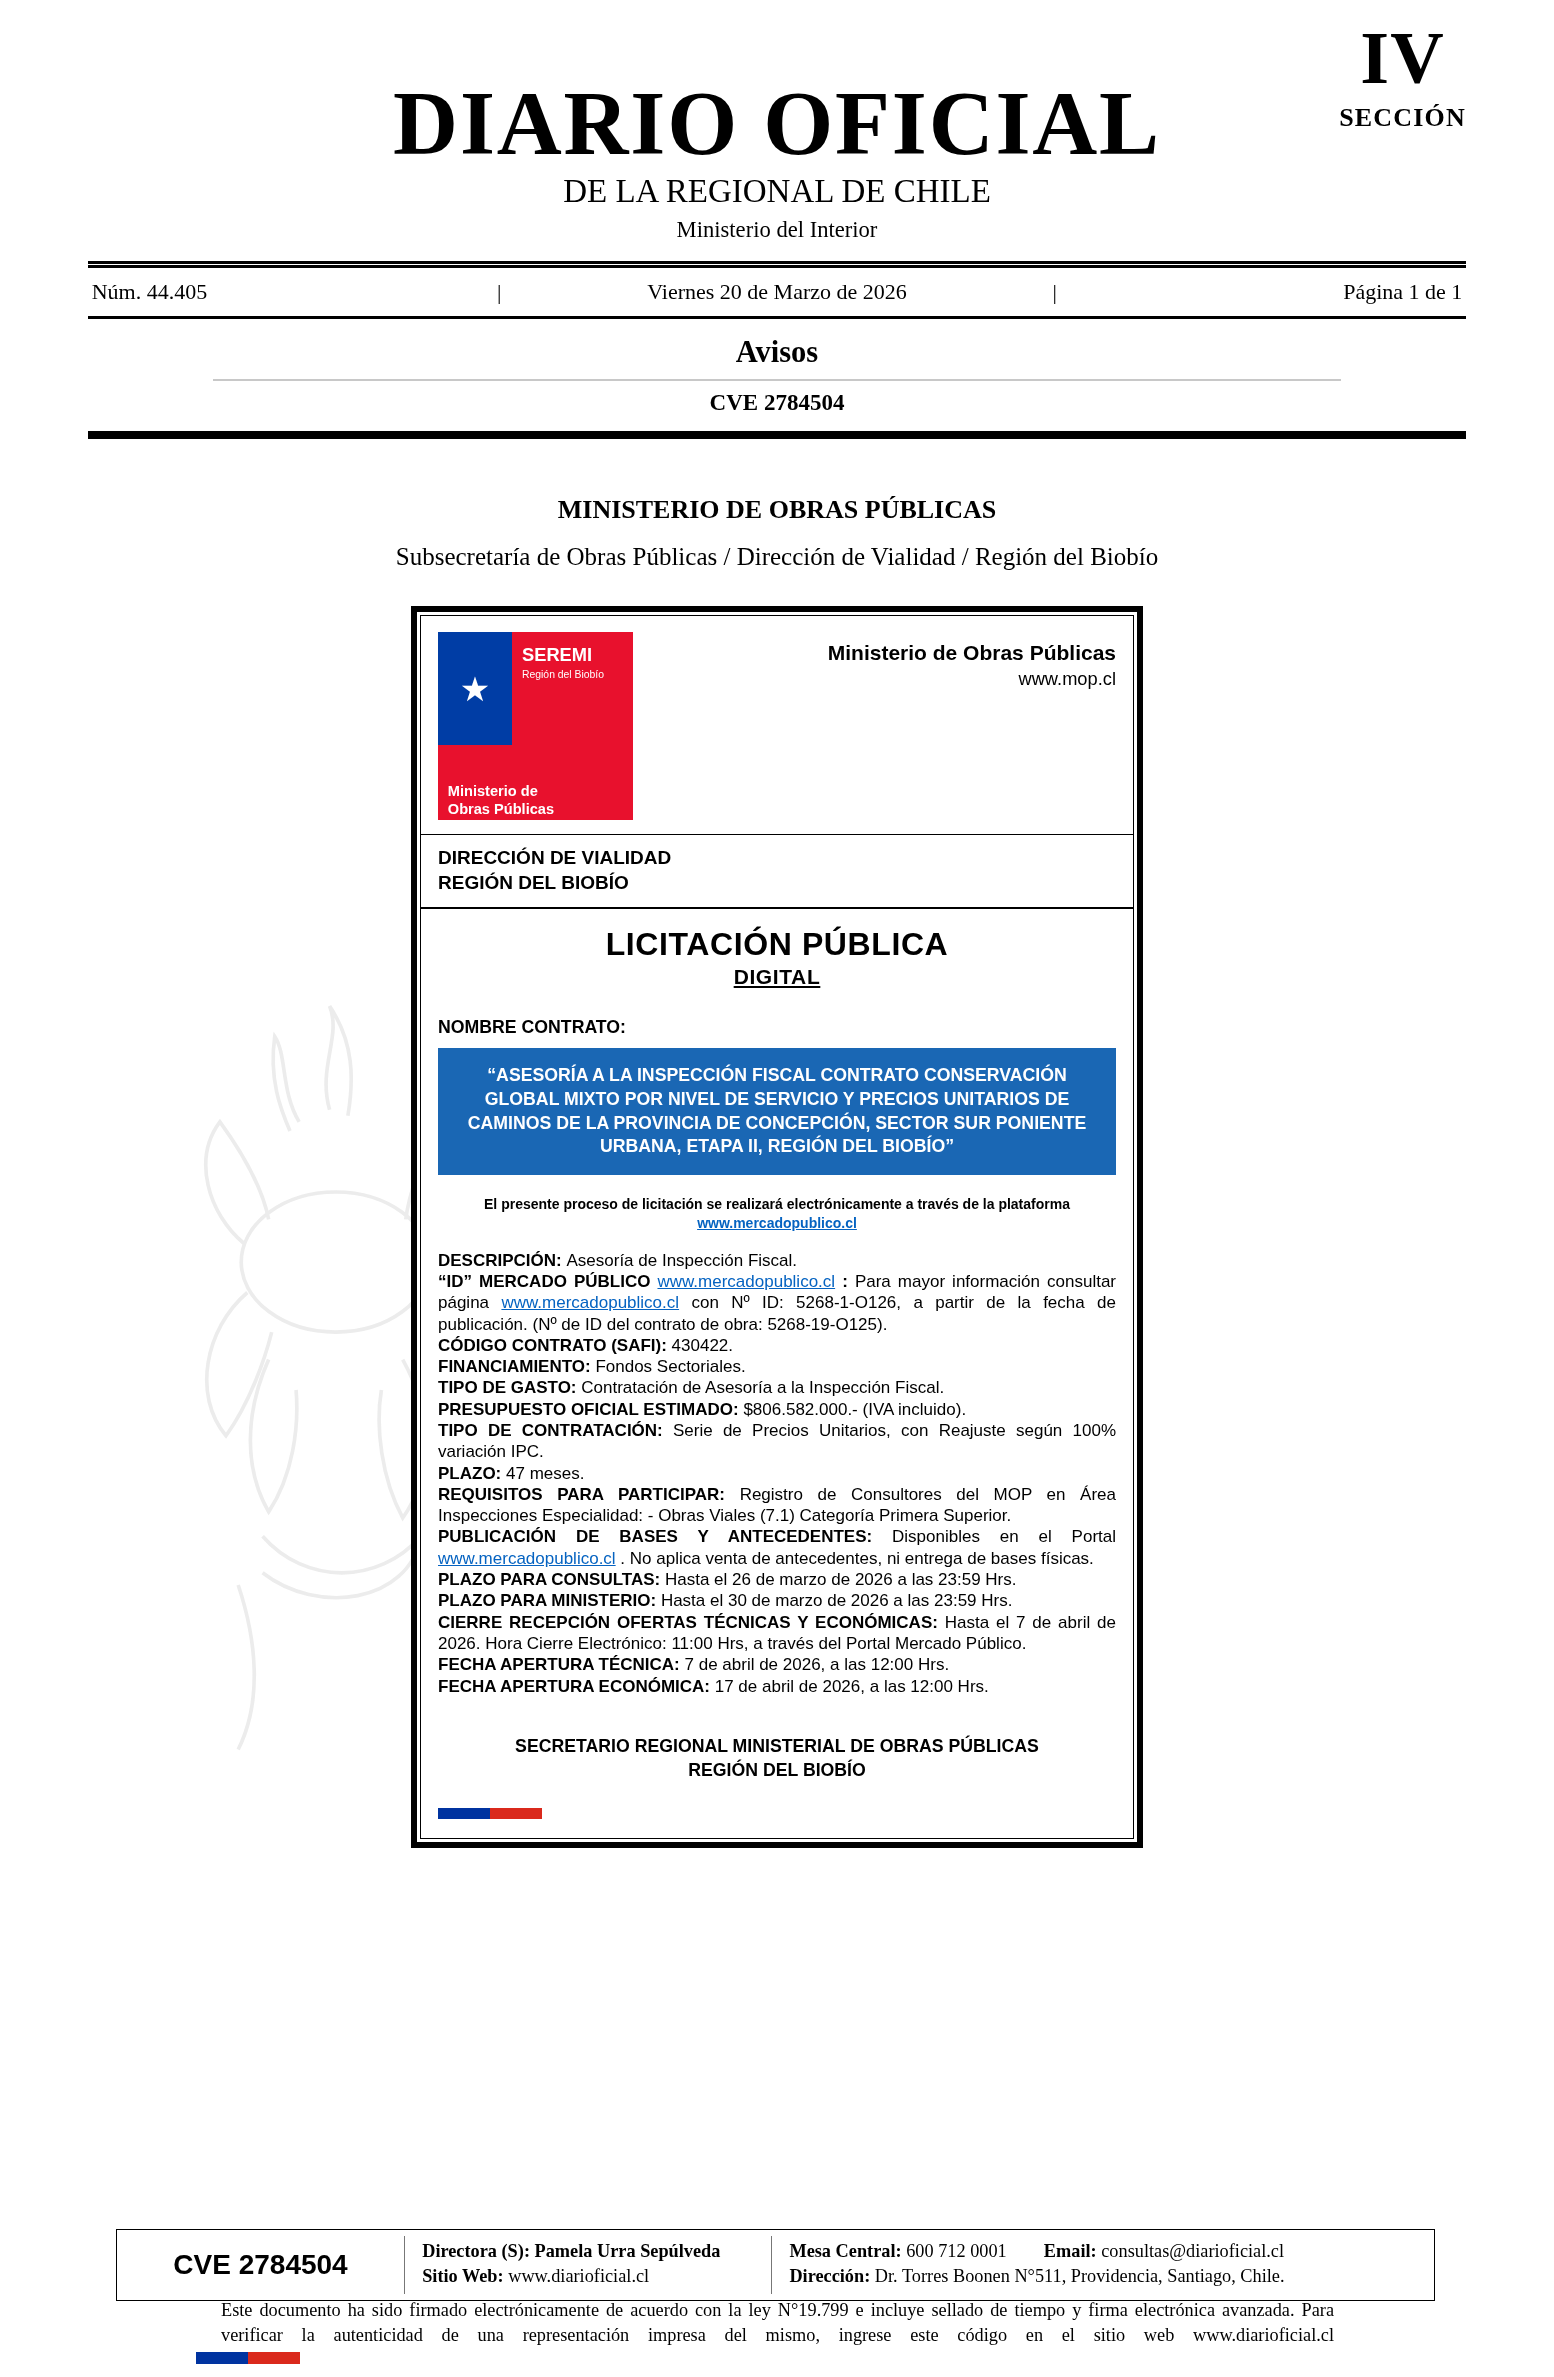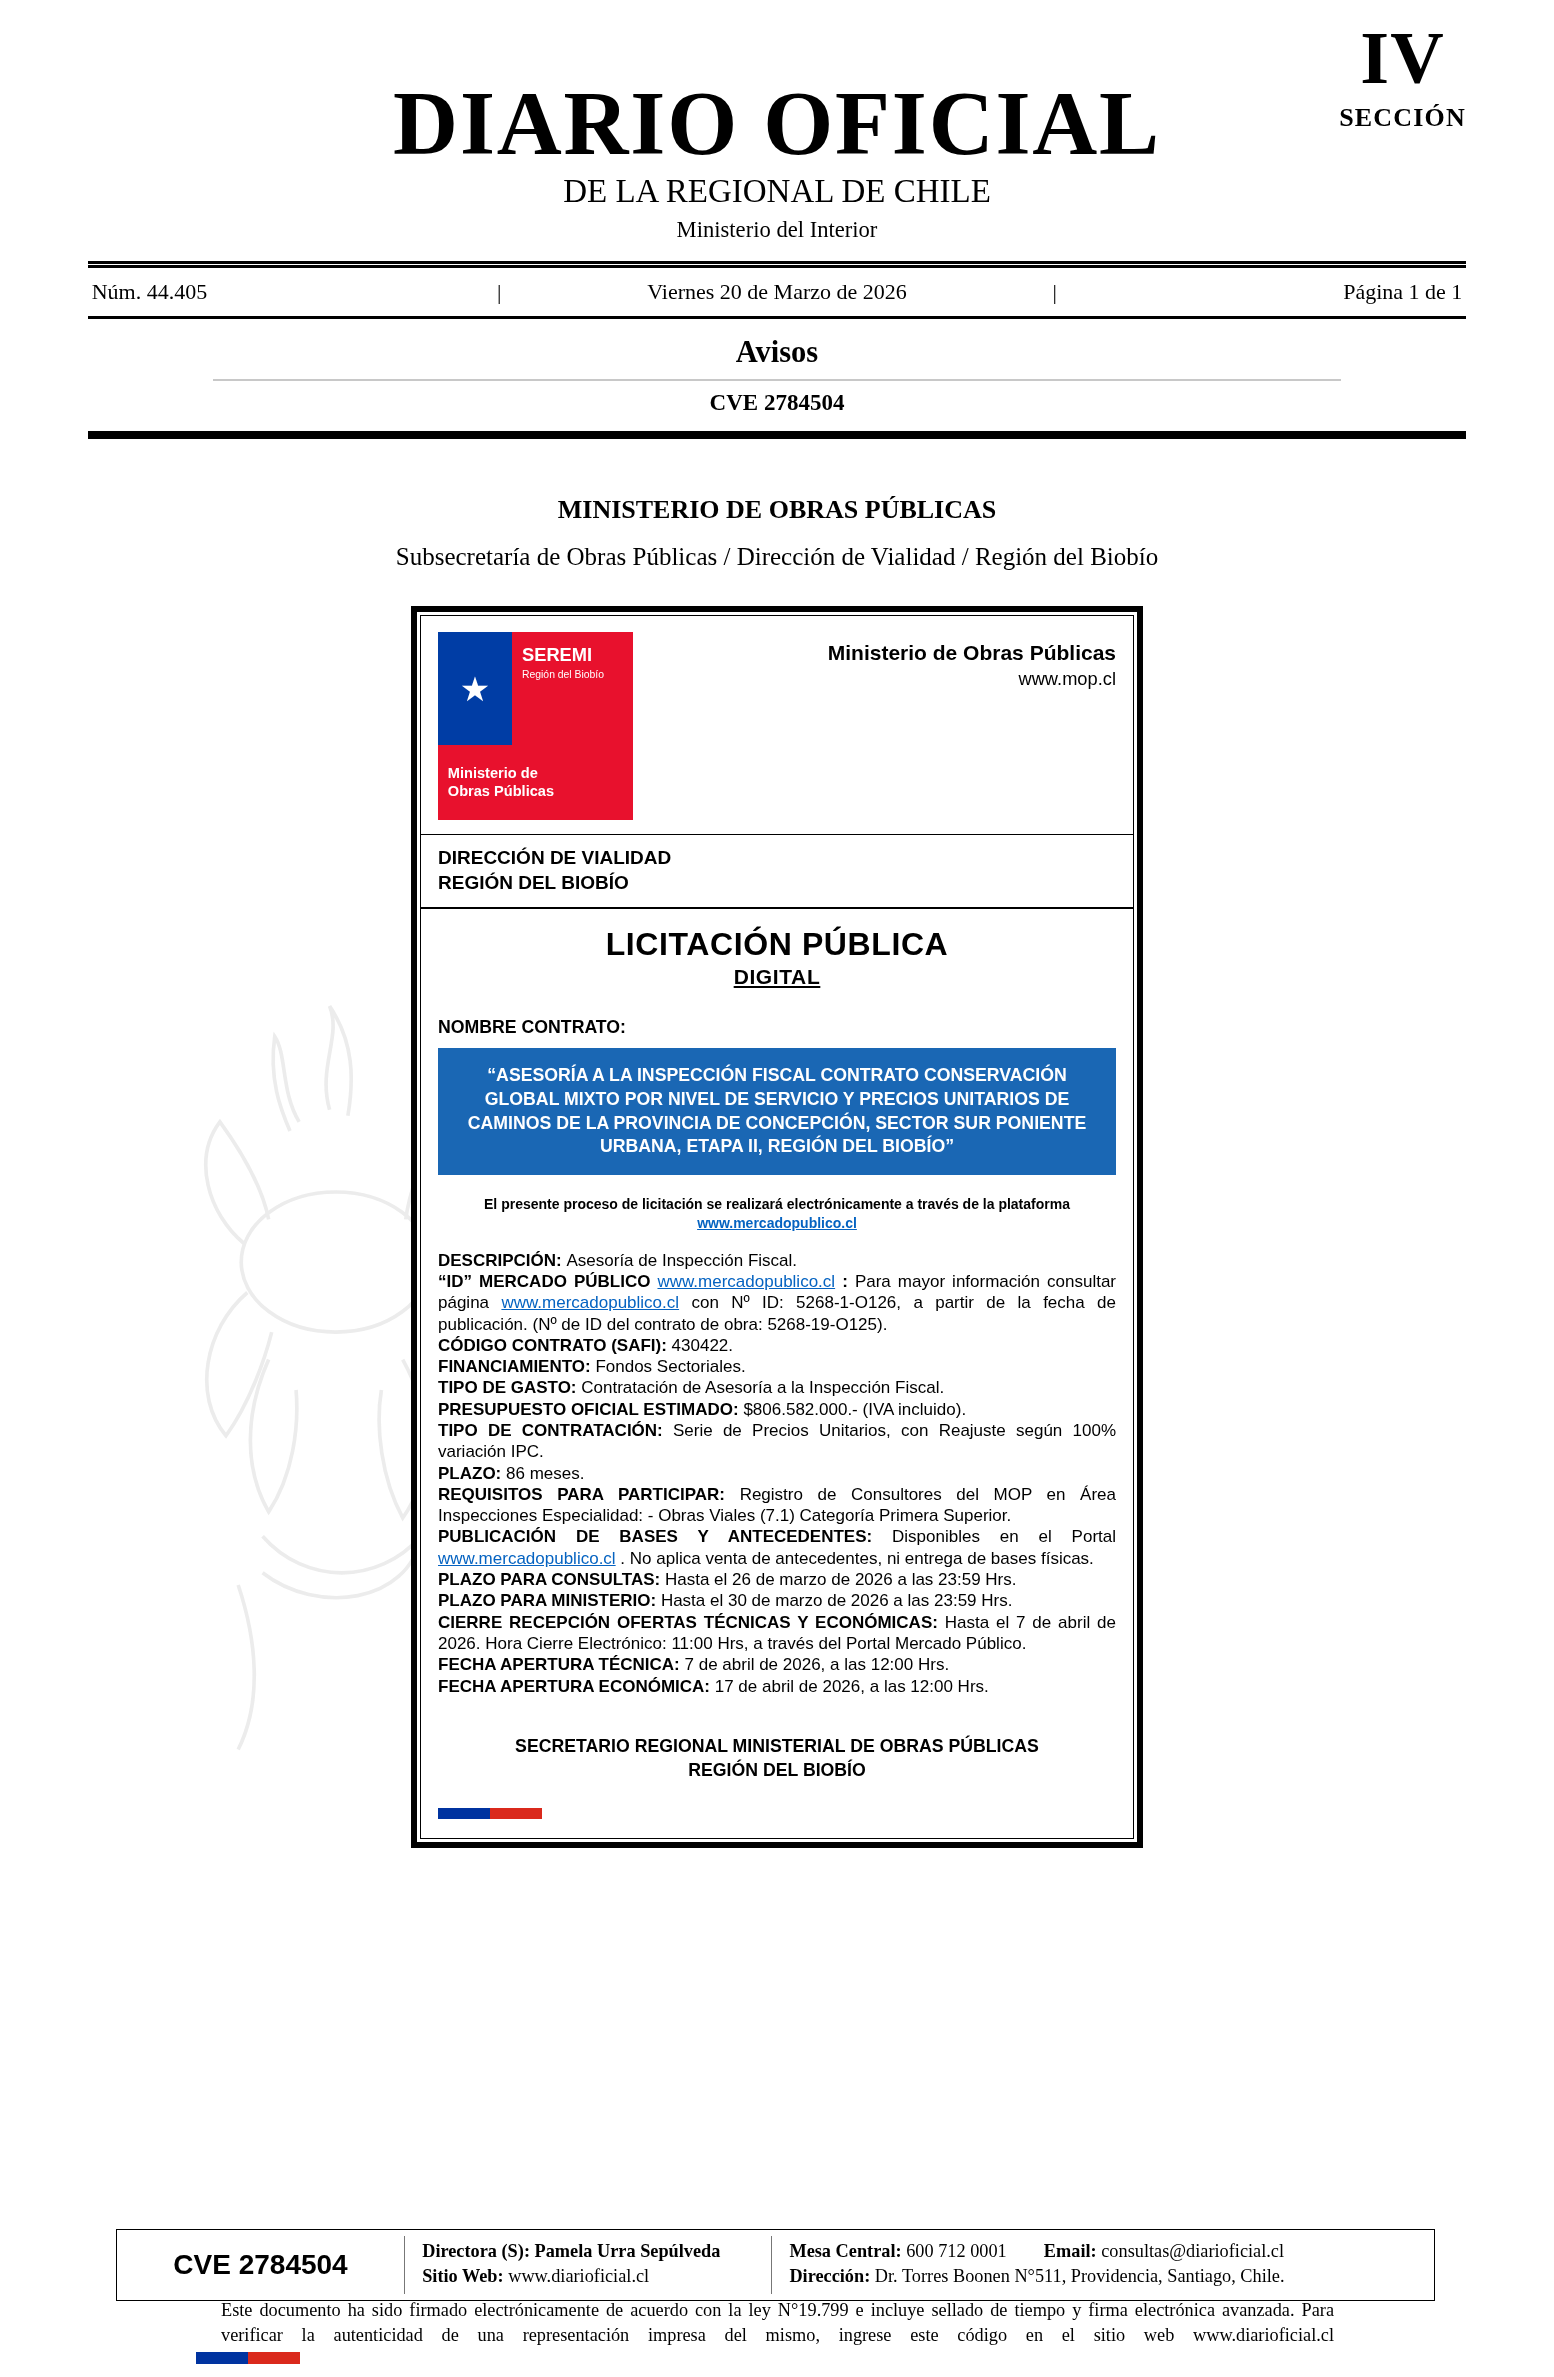--- a/index.html
+++ b/index.html
@@ -50,21 +50,21 @@
   .ad-inner { border: 1.8px solid #000; padding: 16px 17px 18.3px; background:#fff; }
   .ad-inner, .ad-inner * { font-family: "Liberation Sans", sans-serif; }
 
   .logo-row { display: flex; justify-content: space-between; align-items: flex-start; }
   .mop-logo { position: relative; width: 195px; height: 188px; background: var(--logo-red, #e8112d); flex: 0 0 auto; }
   .mop-logo-blue { position: absolute; left: 0; top: 0; width: 74px; height: 113px;
                    background: var(--logo-blue, #003da5); display:flex; align-items:center; justify-content:center; }
   .coat-star { color:#fff; font-size: 34px; line-height:1; }
   .logo-seremi { position: absolute; left: 84px; top: 12.2px; color: #fff; font-weight: 700; font-size: 18.3px; }
   .logo-region { position: absolute; left: 84px; top: 37px; color: #fff; font-size: 10.4px; }
-  .logo-min { position: absolute; left: 9.8px; bottom: 20px; color: #fff; font-weight: 700;
+  .logo-min { position: absolute; left: 9.8px; bottom: 2px; color: #fff; font-weight: 700;
               font-size: 14.6px; line-height: 1.2; }
   .ad-head-right { text-align: right; padding-top: 8.5px; }
   .mop-ministry { font-weight: 700; font-size: 21px; }
   .mop-web { font-size: 18.3px; margin-top: 3.7px; }
 
   .ad-hr { height: 1.8px; background: #000; margin: 13.4px -17px 0; }
   .direction { text-align: left; font-weight: 700; font-size: 19px; line-height: 1.3; padding: 11px 0; }
   .lic-title { text-align: center; font-weight: 700; font-size: 32px; margin-top: 17px; letter-spacing:0.6px; }
   .lic-sub { text-align: center; font-weight: 700; font-size: 21px; margin-top: 2.4px; letter-spacing:0.6px;text-decoration:underline; }
   .contract-label { font-weight: 700; font-size: 17.7px; margin-top: 28px; }
@@ -192,21 +192,21 @@
       <div class="ad-intro"><span class="b">El presente proceso de licitación se realizará electrónicamente a través de la plataforma </span><span class="b link">www.mercadopublico.cl</span></div>
 
       <div class="ad-body">
           <p class="ad-p"><span class="b">DESCRIPCIÓN: </span><span>Asesoría de Inspección Fiscal.</span></p>
           <p class="ad-p"><span class="b">“ID” MERCADO PÚBLICO </span><span class="link">www.mercadopublico.cl</span><span class="b"> : </span><span>Para mayor información consultar página </span><span class="link">www.mercadopublico.cl</span><span> con Nº ID: 5268-1-O126, a partir de la fecha de publicación. (Nº de ID del contrato de obra: 5268-19-O125).</span></p>
           <p class="ad-p"><span class="b">CÓDIGO CONTRATO (SAFI): </span><span>430422.</span></p>
           <p class="ad-p"><span class="b">FINANCIAMIENTO: </span><span>Fondos Sectoriales.</span></p>
           <p class="ad-p"><span class="b">TIPO DE GASTO: </span><span>Contratación de Asesoría a la Inspección Fiscal.</span></p>
           <p class="ad-p"><span class="b">PRESUPUESTO OFICIAL ESTIMADO: </span><span>$806.582.000.- (IVA incluido).</span></p>
           <p class="ad-p"><span class="b">TIPO DE CONTRATACIÓN: </span><span>Serie de Precios Unitarios, con Reajuste según 100% variación IPC.</span></p>
-          <p class="ad-p"><span class="b">PLAZO: </span><span>86 meses.</span></p>
+          <p class="ad-p"><span class="b">PLAZO: </span><span>47 meses.</span></p>
           <p class="ad-p"><span class="b">REQUISITOS PARA PARTICIPAR: </span><span>Registro de Consultores del MOP en Área Inspecciones Especialidad: - Obras Viales (7.1) Categoría Primera Superior.</span></p>
           <p class="ad-p"><span class="b">PUBLICACIÓN DE BASES Y ANTECEDENTES: </span><span>Disponibles en el Portal </span><span class="link">www.mercadopublico.cl</span><span> . No aplica venta de antecedentes, ni entrega de bases físicas.</span></p>
           <p class="ad-p"><span class="b">PLAZO PARA CONSULTAS: </span><span>Hasta el 26 de marzo de 2026 a las 23:59 Hrs.</span></p>
           <p class="ad-p"><span class="b">PLAZO PARA MINISTERIO: </span><span>Hasta el 30 de marzo de 2026 a las 23:59 Hrs.</span></p>
           <p class="ad-p"><span class="b">CIERRE RECEPCIÓN OFERTAS TÉCNICAS Y ECONÓMICAS: </span><span>Hasta el 7 de abril de 2026. Hora Cierre Electrónico:  11:00 Hrs, a través del Portal Mercado Público.</span></p>
           <p class="ad-p"><span class="b">FECHA APERTURA TÉCNICA: </span><span>7 de abril de 2026, a las 12:00 Hrs.</span></p>
           <p class="ad-p"><span class="b">FECHA APERTURA ECONÓMICA: </span><span>17 de abril de 2026, a las 12:00 Hrs.</span></p>
         </div>
 
       <div class="secretary">

